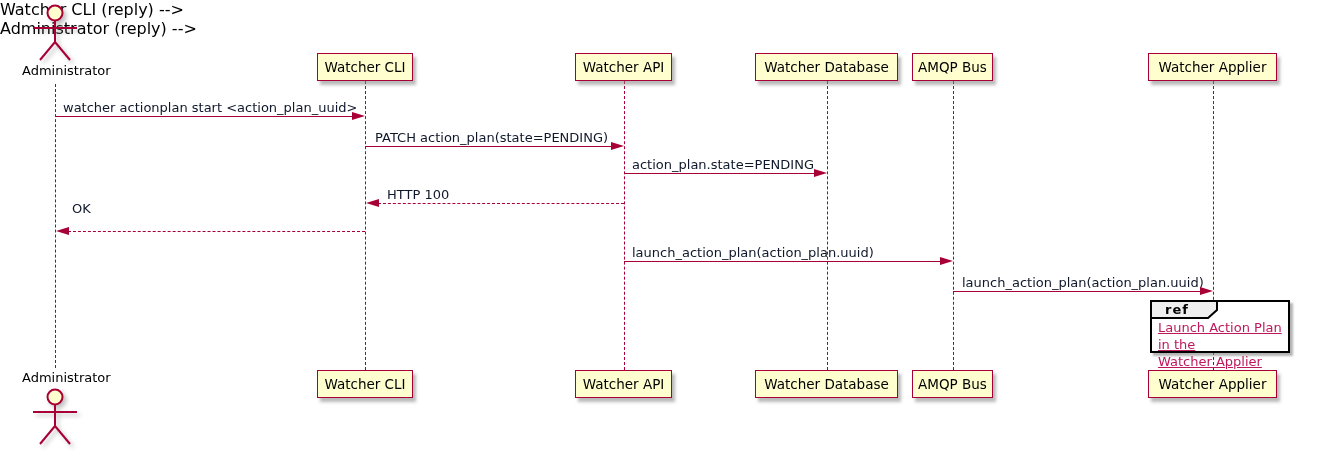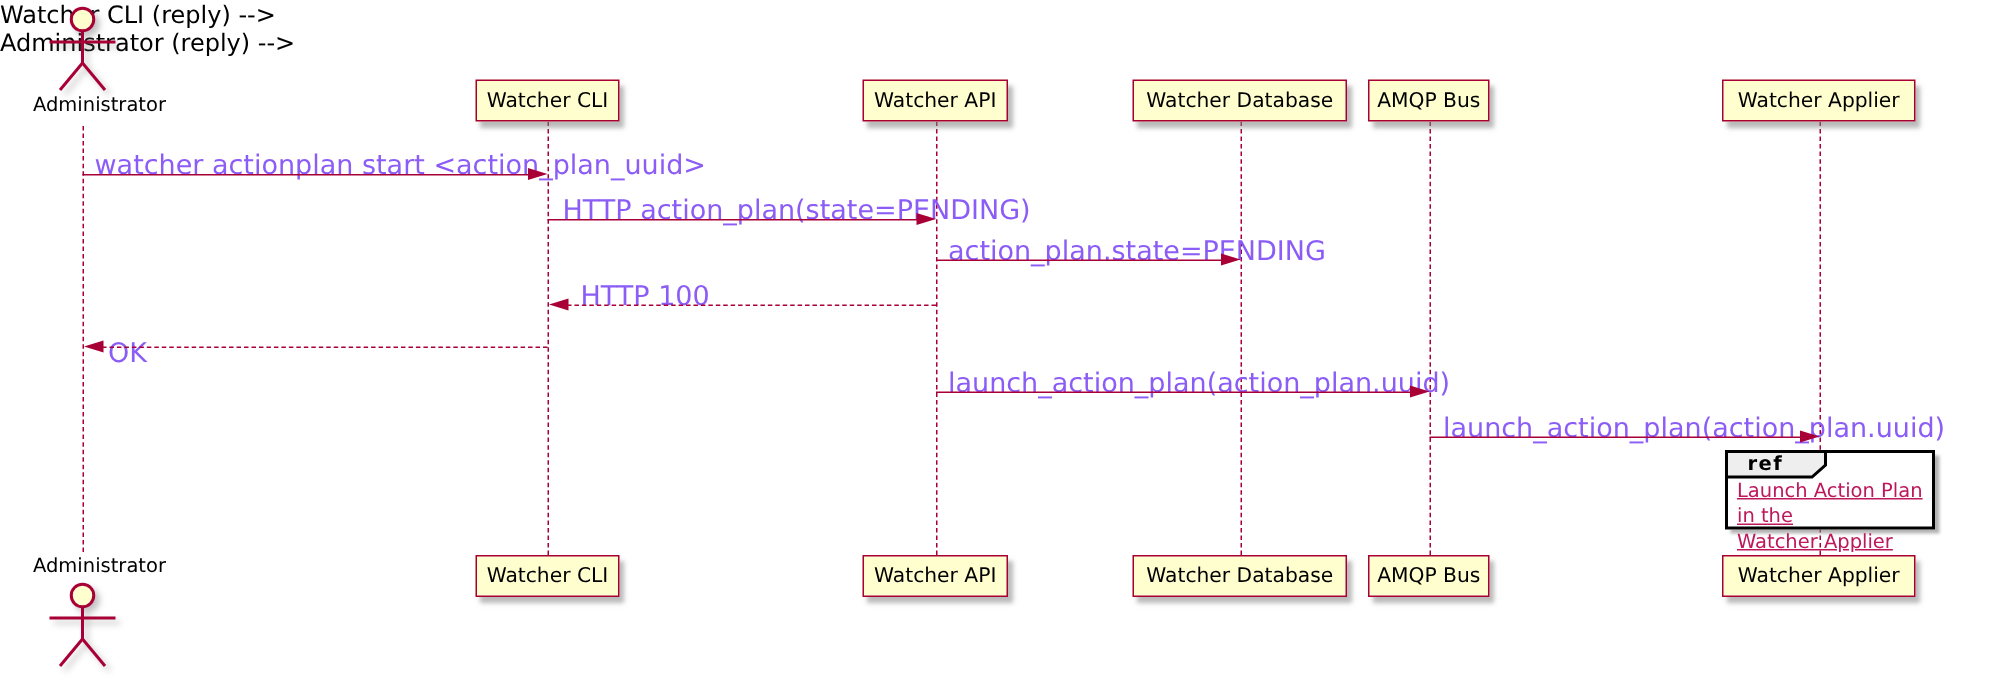--- a/index.html
+++ b/index.html
@@ -8,21 +8,21 @@
     position:relative; width:1330px; height:456px; background:#ffffff; overflow:hidden;
   }
   .pbox {
     position:absolute; height:28px; background:#FEFECE;
     border:1.5px solid #A80036; color:#000;
     display:flex; align-items:center; justify-content:center;
     font-size:13.5px; white-space:nowrap;
     box-shadow:3px 4px 3px rgba(130,130,130,0.55);
   }
   .lifeline { position:absolute; width:0; border-left:1px dashed #A80036; }
-  .msg-label { position:absolute; font-size:18px; color:#8b5cf6; white-space:nowrap; }
+  .msg-label { position:absolute; font-size:13px; color:#0f172a; white-space:nowrap; }
   .msg-line { position:absolute; height:0; border-top:1.2px solid #A80036; }
   .msg-line.dashed { border-top:1.2px dashed #A80036; }
   .arrow { position:absolute; width:0; height:0; }
   .arrow.right { border-top:4.5px solid transparent; border-bottom:4.5px solid transparent; border-left:13px solid #A80036; }
   .arrow.left  { border-top:4.5px solid transparent; border-bottom:4.5px solid transparent; border-right:13px solid #A80036; }
   .actor-label { position:absolute; font-size:13px; color:#000; text-align:center; width:110px;padding-left:22px; }
   .actor-svg { position:absolute; filter:drop-shadow(3px 3px 2px rgba(120,120,120,0.45)); }
   .ref-box {
     position:absolute; left:1150px; top:300px; width:140px; height:53px;
     background:#ffffff; border:2px solid #000000;
@@ -80,42 +80,42 @@
 
   
   <div>
     <div class="msg-label" style="left:63px; top:100px;">watcher actionplan start &lt;action_plan_uuid&gt;</div>
     <div class="msg-line" style="left:55px; top:116px; width:298px;"></div>
     <div class="arrow right" style="left:352px; top:112px;"></div>
   </div>
 
   
   <div>
-    <div class="msg-label" style="left:375px; top:130px;">HTTP action_plan(state=PENDING)</div>
+    <div class="msg-label" style="left:375px; top:130px;">PATCH action_plan(state=PENDING)</div>
     <div class="msg-line" style="left:365px; top:146px; width:247px;"></div>
     <div class="arrow right" style="left:611px; top:142px;"></div>
   </div>
 
   
   <div>
     <div class="msg-label" style="left:632px; top:157px;">action_plan.state=PENDING</div>
     <div class="msg-line" style="left:624px; top:173px; width:191px;"></div>
     <div class="arrow right" style="left:814px; top:169px;"></div>
   </div>
 
    Watcher CLI (reply) --&gt;
   <div>
     <div class="msg-label" style="left:387px; top:187px;">HTTP 100</div>
     <div class="msg-line dashed" style="left:378px; top:203px; width:246px;"></div>
     <div class="arrow left" style="left:366px; top:199px;"></div>
   </div>
 
    Administrator (reply) --&gt;
   <div>
-    <div class="msg-label" style="left:72px; top:225px;">OK</div>
+    <div class="msg-label" style="left:72px; top:201px;">OK</div>
     <div class="msg-line dashed" style="left:68px; top:231px; width:297px;"></div>
     <div class="arrow left" style="left:56px; top:227px;"></div>
   </div>
 
   
   <div>
     <div class="msg-label" style="left:632px; top:245px;">launch_action_plan(action_plan.uuid)</div>
     <div class="msg-line" style="left:624px; top:261px; width:317px;"></div>
     <div class="arrow right" style="left:940px; top:257px;"></div>
   </div>

